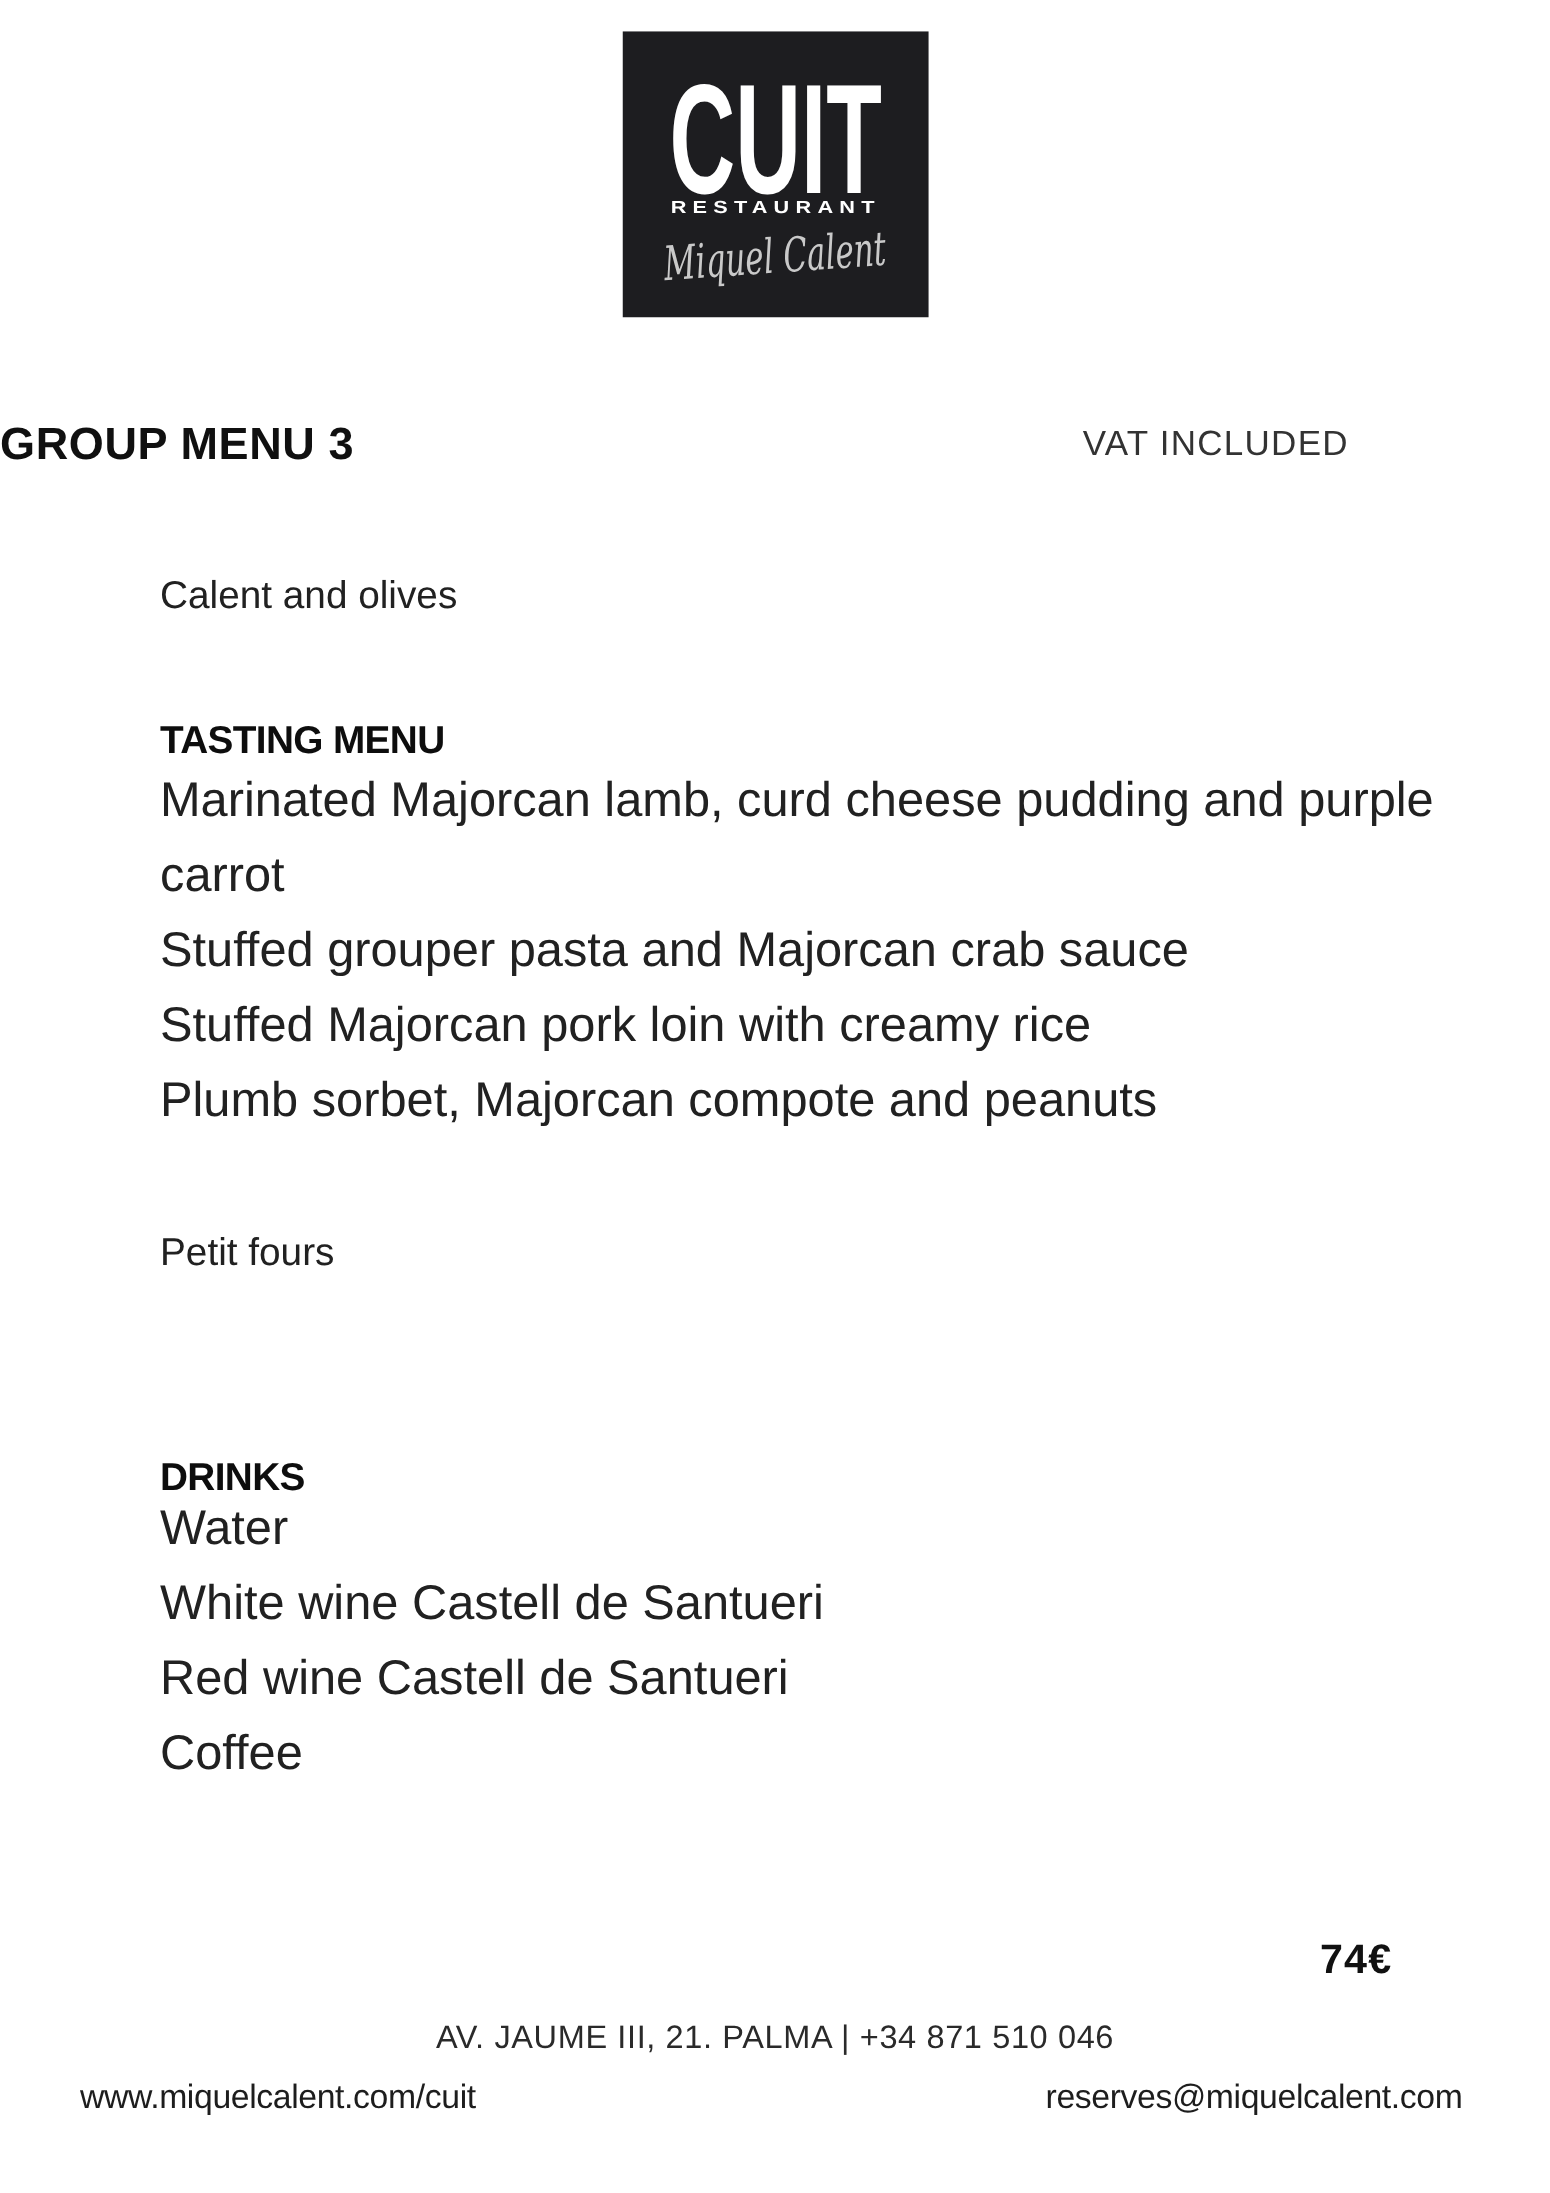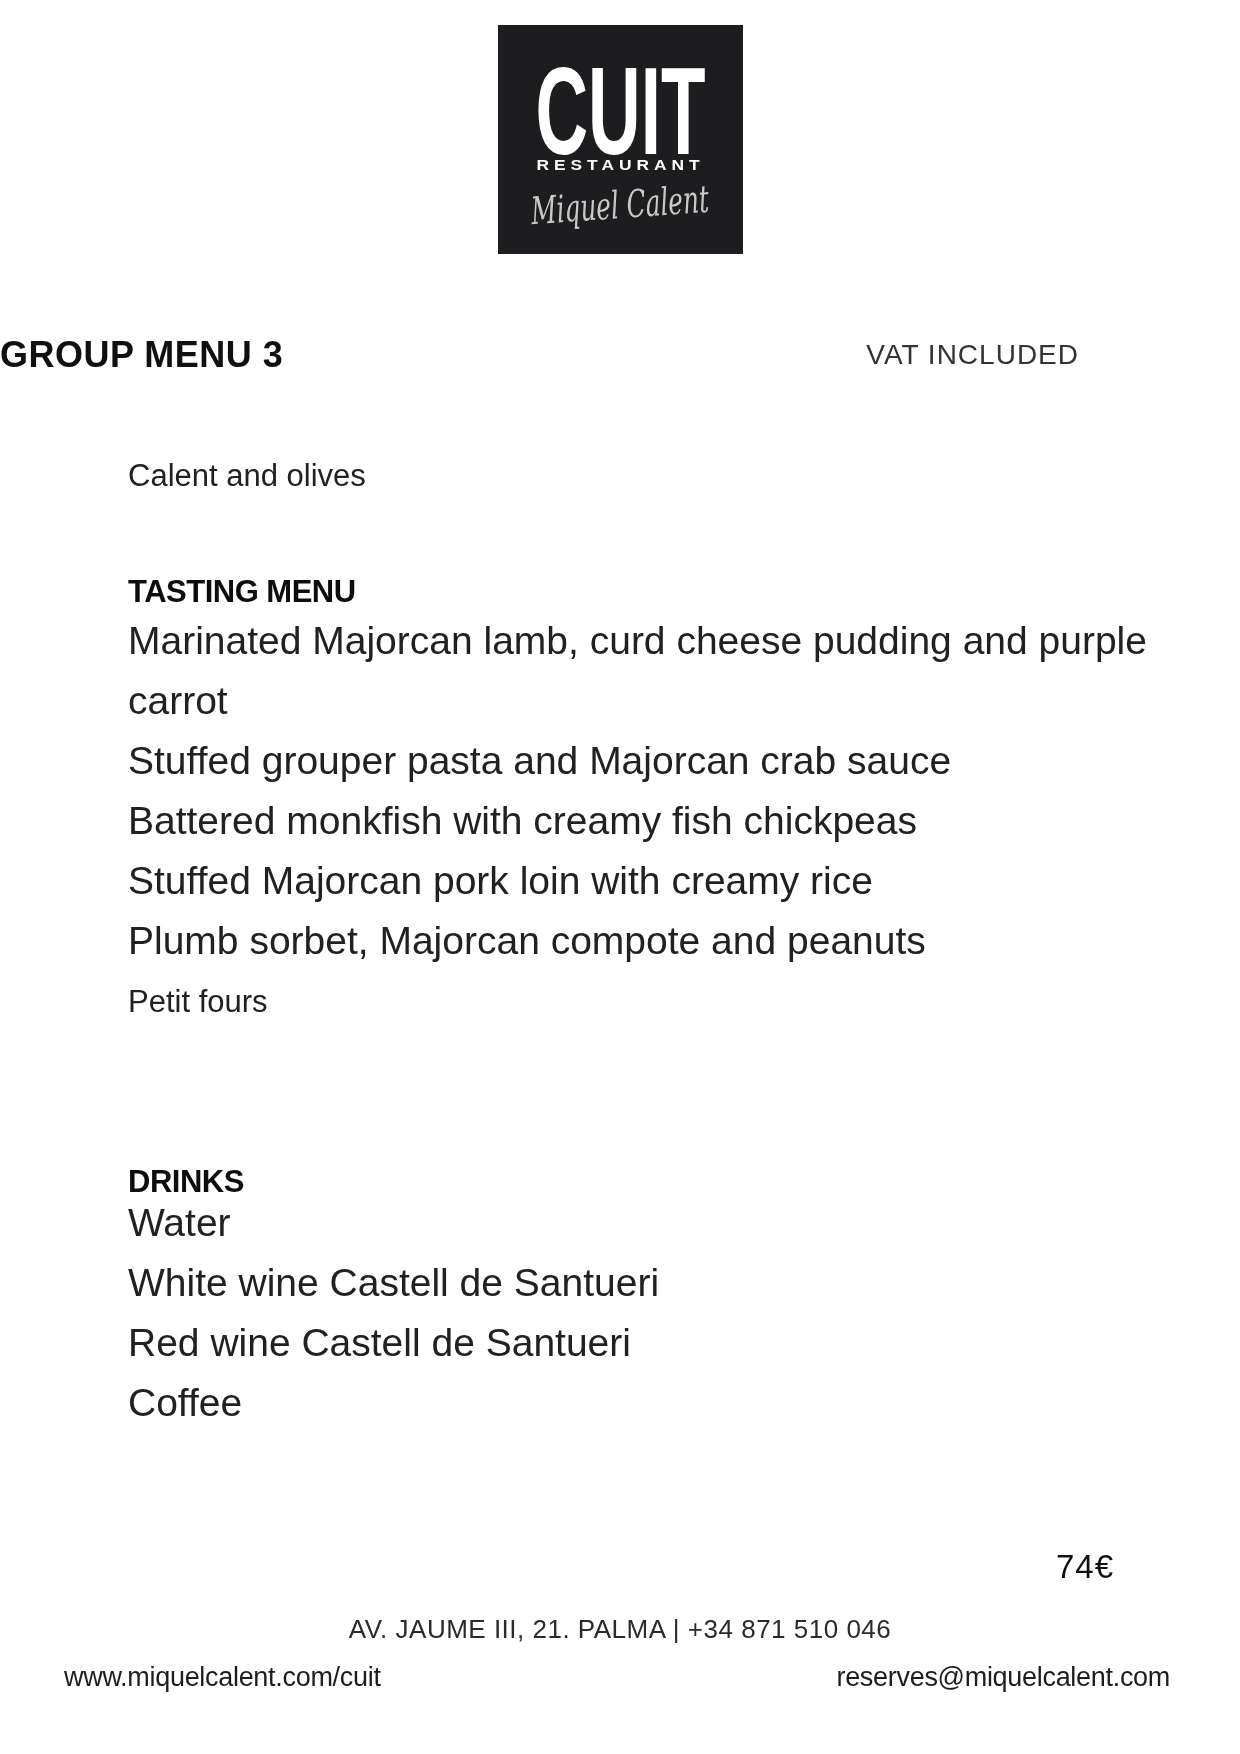--- a/index.html
+++ b/index.html
@@ -26,21 +26,21 @@
   .section-heading { position:absolute; left:128px; font-size:31px; font-weight:700;
                      letter-spacing:-0.5px; color:#0d0d0d; line-height:1; }
   .tasting-heading { top:576px; }
   .item-list { position:absolute; left:128px; font-size:39px; font-weight:300;
                color:#212121; line-height:60px; }
   .tasting-items { top:611px; }
   .petit { position:absolute; left:128px; top:986px; }
   .drinks-heading { top:1166px; }
   .drink-items { top:1193px; }
 
-  .price { position:absolute; right:126px; top:1550px; font-size:33px; font-weight:400;
+  .price { position:absolute; right:126px; top:1550px; font-size:33px; font-weight:700;
            letter-spacing:1px; color:#111111; line-height:1; }
 
   
   .address { position:absolute; left:0; top:1616px; width:100%; text-align:center;
              font-size:26px; font-weight:400; letter-spacing:0.5px; color:#2a2a2a; line-height:1; }
   .website { position:absolute; left:64px;  top:1664px; font-size:27px; color:#1d1d1d;
              letter-spacing:-0.3px; line-height:1; text-decoration:none; }
   .email   { position:absolute; right:70px; top:1664px; font-size:27px; color:#1d1d1d;
              letter-spacing:-0.3px; line-height:1; text-decoration:none; }
 </style>
@@ -60,21 +60,20 @@
 
   <div class="title">GROUP MENU 3</div>
   <div class="vat">VAT INCLUDED</div>
 
   <div class="body-line starter">Calent and olives</div>
 
   <div class="section-heading tasting-heading">TASTING MENU</div>
   <div class="item-list tasting-items">
     <div>Marinated Majorcan lamb, curd cheese pudding and purple carrot</div>
     <div>Stuffed grouper pasta and Majorcan crab sauce</div>
-    <div>Battered monkfish with creamy fish chickpeas</div>
     <div>Stuffed Majorcan pork loin with creamy rice</div>
     <div>Plumb sorbet, Majorcan compote and peanuts</div>
   </div>
 
   <div class="body-line petit">Petit fours</div>
 
   <div class="section-heading drinks-heading">DRINKS</div>
   <div class="item-list drink-items">
     <div>Water</div>
     <div>White wine Castell de Santueri</div>

